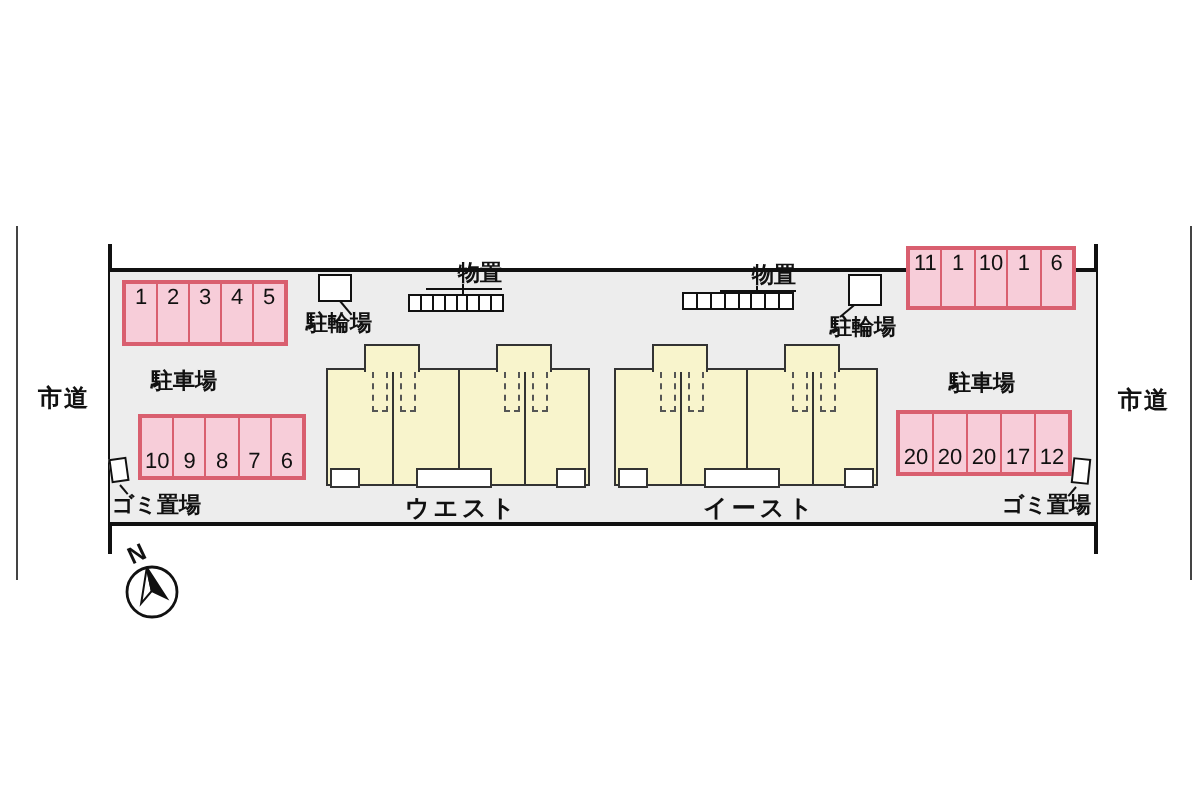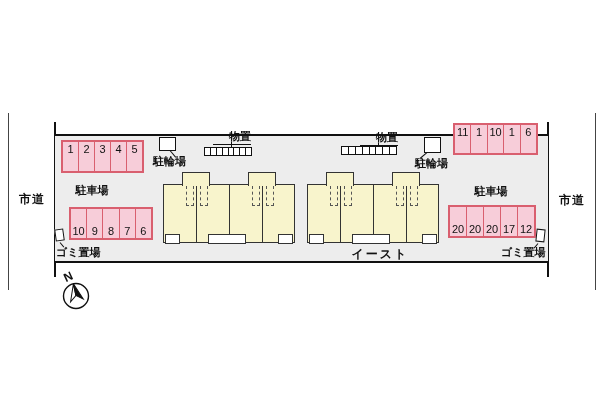--- a/index.html
+++ b/index.html
@@ -148,20 +148,21 @@
     </div>
     <div class="unit" style="left:66px;">
       <div>202</div>
         <div>102</div>
     </div>
     <div class="unit" style="left:99px;">
       <div>201</div>
         <div>101</div>
     </div>
   </div>
+  <div class="bname" style="left:196px;top:246px;">ウエスト</div>
 
   <div class="building" style="left:307px;top:172px;">
     <div class="tab" style="left:19px;"></div>
     <div class="tab" style="left:85px;"></div>
     <div class="body">
       <div class="divider" style="left:32px;"></div>
       <div class="divider" style="left:65px;"></div>
       <div class="divider" style="left:98px;"></div>
       <div class="stair" style="left:22px;"></div>
       <div class="stair" style="left:36px;"></div>

